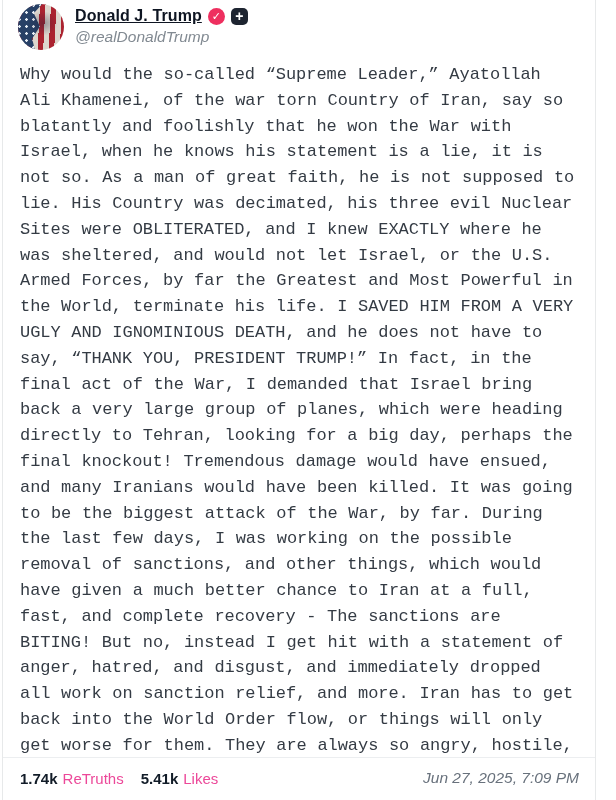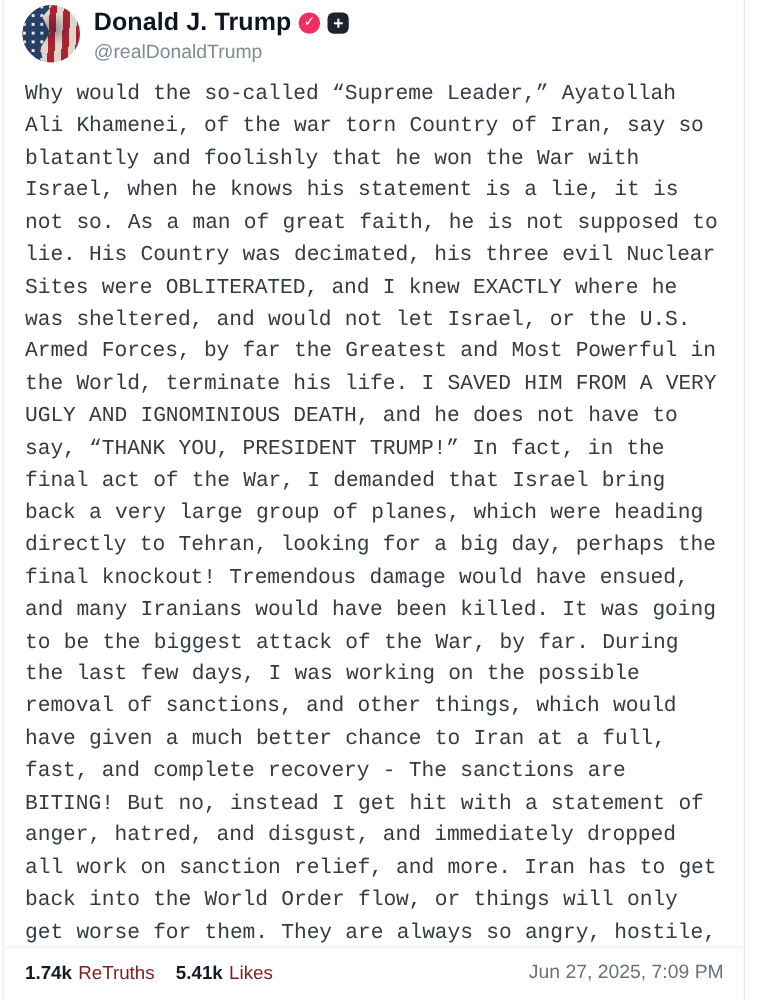--- a/index.html
+++ b/index.html
@@ -56,25 +56,26 @@
   }
   .avatar::after{
     content:"";
     position:absolute;
     inset:0;
     background:radial-gradient(ellipse 46% 38% at 54% 42%,rgba(35,30,55,0.38),rgba(35,30,55,0) 70%);
   }
   .name-block{display:flex;flex-direction:column;padding-top:3px;}
   .name-row{display:flex;align-items:center;gap:6px;}
   .display-name{
-    font-size:20px;
+    font-size:16px;
     font-weight:700;
     color:var(--text-primary);
     letter-spacing:.1px;
     cursor:pointer;
+    text-decoration:underline;
   }
   .badge{
     width:17px;height:17px;
     display:inline-flex;
     align-items:center;
     justify-content:center;
     flex:0 0 auto;
   }
   .badge-verified{
     background:var(--accent-verified);
@@ -90,20 +91,21 @@
     color:#fff;
     font-size:14px;
     font-weight:700;
     line-height:1;
     padding-bottom:1px;
   }
   .user-handle{
     font-size:15.5px;
     color:var(--text-muted);
     margin-top:3px;
+    font-style:italic;
   }
   
   .post-body{
     flex:1 1 auto;
     overflow:hidden;
     padding:12px 16px 0 17px;
     font-size:17px;
     line-height:25.8px;
     color:var(--text-body);
     letter-spacing:-0.05px;
@@ -116,22 +118,22 @@
     height:43px;
     border-top:1px solid #eceef0;
     display:flex;
     align-items:center;
     justify-content:space-between;
     padding:0 16px 2px 17px;
   }
   .stats{display:flex;align-items:flex-end;gap:17px;}
   .stat{display:flex;align-items:baseline;gap:5px;font-size:15px;cursor:pointer;}
   .stat-count{font-weight:700;color:#121c28;}
-  .stat-label{color:#7f1d1d;}
-  .timestamp{font-size:15.5px;color:#68717c;cursor:pointer;}
+  .stat-label{color:#ec4899;}
+  .timestamp{font-size:15.5px;color:#68717c;cursor:pointer;font-style:italic;}
 </style>
 </head>
 <body>
 
 <div class="post-card">
 
   <div class="post-header">
     <div class="avatar"></div>
     <div class="name-block">
       <div class="name-row">

